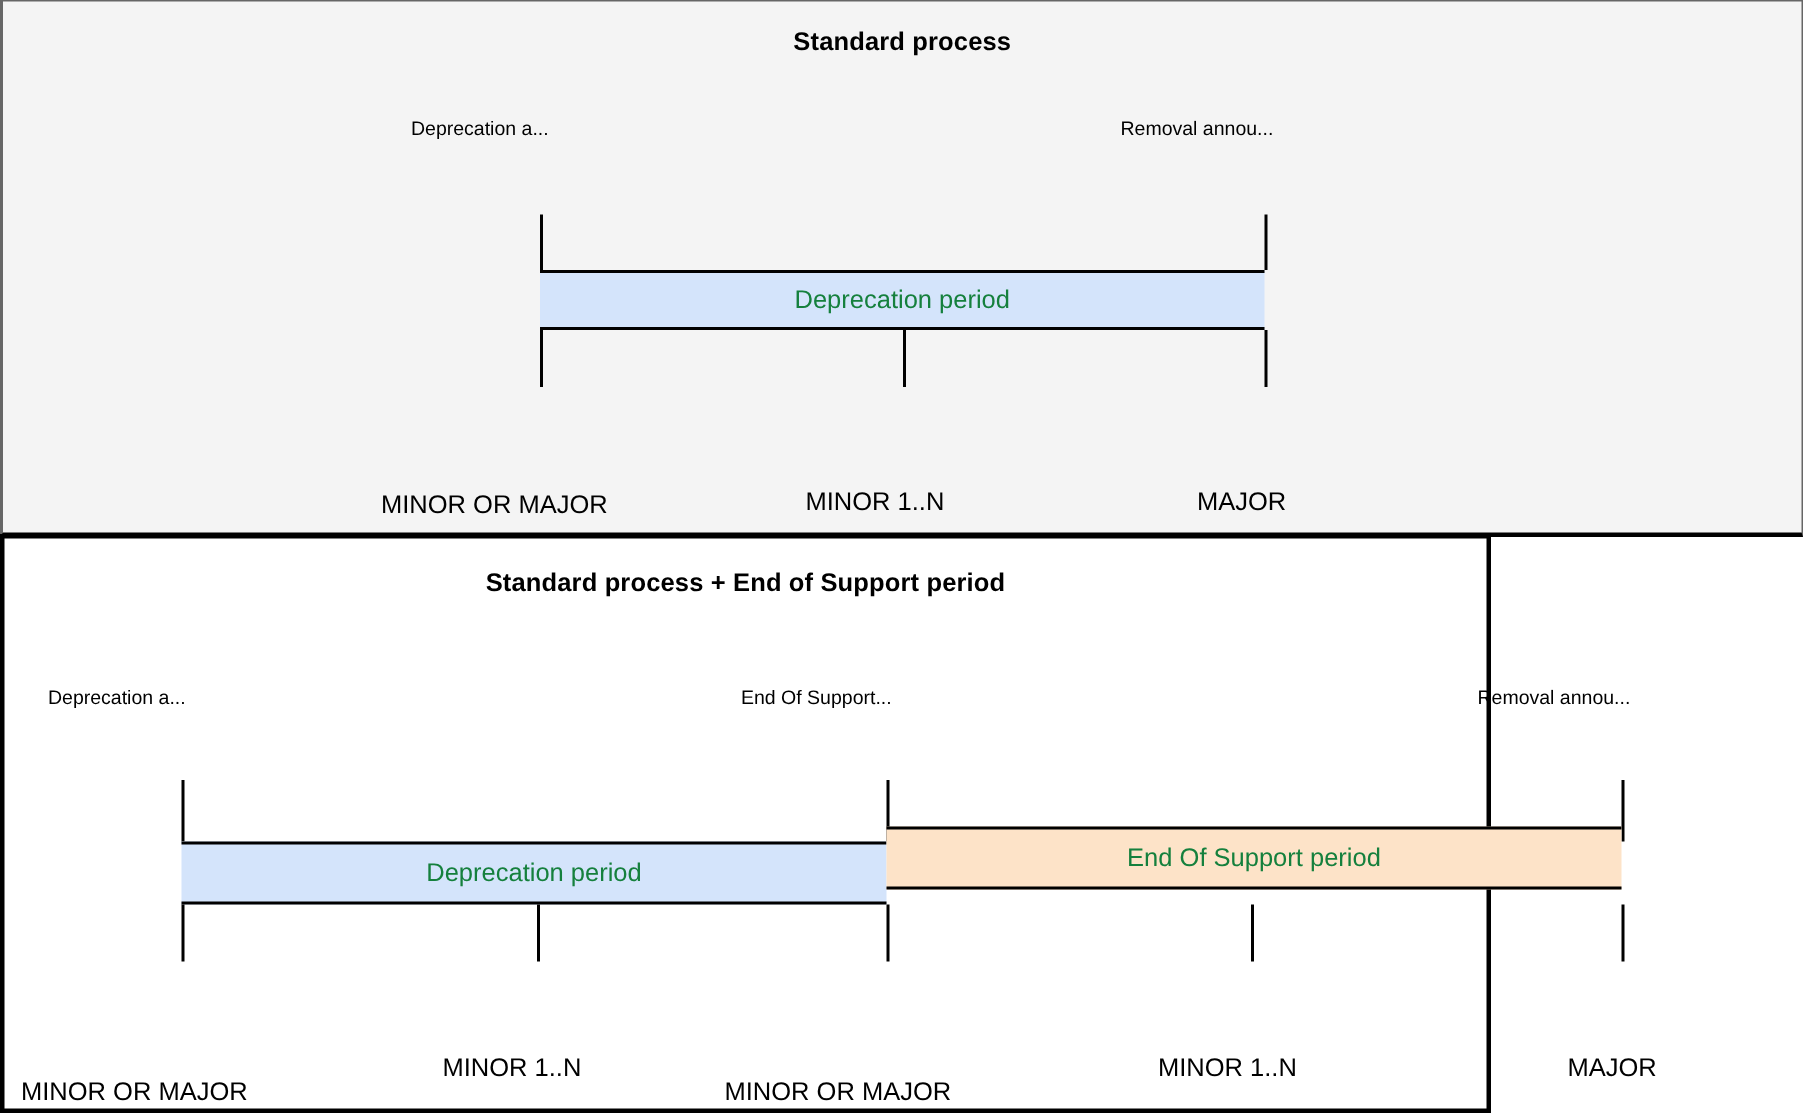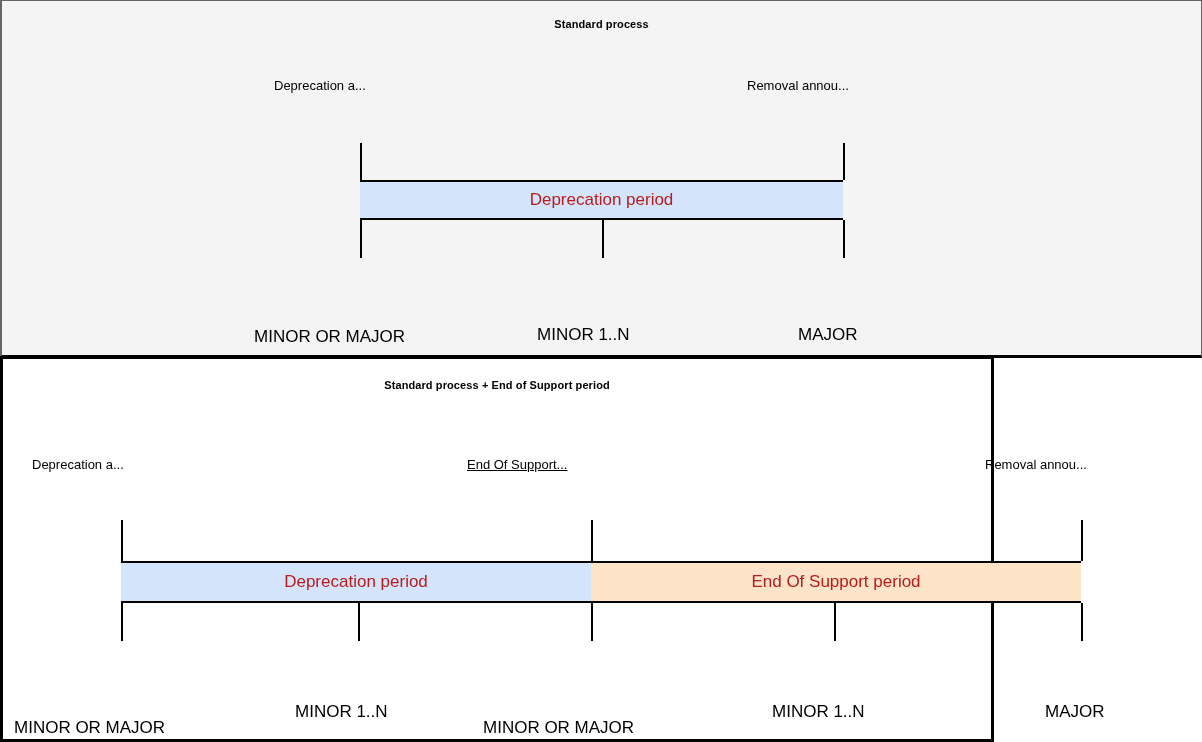--- a/index.html
+++ b/index.html
@@ -45,42 +45,42 @@
     background: #ffffff;
     border: 3px solid #000000;
     border-top: 3px solid #000000;
   }
 
   .panel-title {
     position: absolute;
     left: 0;
     width: 100%;
     text-align: center;
-    font-size: 11px;
+    font-size: 17px;
     font-weight: bold;
     color: #000000;
     letter-spacing: 0.1px;
   }
 
   
   .tick {
     position: absolute;
     width: 2px;
     background: #000000;
   }
   .bar {
     position: absolute;
     box-sizing: border-box;
     border-top: 2px solid #000000;
     border-bottom: 2px solid #000000;
     display: flex;
     align-items: center;
     justify-content: center;
     font-size: 17px;
-    color: #b91c1c;
+    color: #15803d;
     white-space: nowrap;
   }
   .bar-blue { background: #d4e4fb; }
   .bar-orange { background: #fde3c8; }
 
   .event-label {
     position: absolute;
     font-size: 13px;
     color: #000000;
     white-space: nowrap;
@@ -117,31 +117,31 @@
 
     <div class="axis-label" style="left:252px; top:278px;">MINOR OR MAJOR</div>
     <div class="axis-label" style="left:535px; top:276px;">MINOR 1..N</div>
     <div class="axis-label" style="left:796px; top:276px;">MAJOR</div>
   </div>
 
   <div class="panel" id="panel-eos">
     <div class="panel-title" style="top:20px;">Standard process + End of Support period</div>
 
     <div class="event-label" style="left:29px; top:98px;">Deprecation a...</div>
-    <div class="event-label" style="left:464px; top:98px;text-decoration:underline;">End Of Support...</div>
+    <div class="event-label" style="left:491px; top:98px;">End Of Support...</div>
     <div class="event-label" style="left:982px; top:98px;">Removal annou...</div>
 
     <div class="tick" style="left:118px; top:161px; height:41px;"></div>
     <div class="tick" style="left:588px; top:161px; height:41px;"></div>
     <div class="tick" style="left:1078px; top:161px; height:41px;"></div>
 
     <div class="bar bar-blue" style="left:118px; top:202px; width:470px; height:42px;">
       <span>Deprecation period</span>
     </div>
-    <div class="bar bar-orange" style="left:588px; top:202px; width:490px; height:42px;">
+    <div class="bar bar-orange" style="left:588px; top:192px; width:490px; height:42px;">
       <span>End Of Support period</span>
     </div>
 
     <div class="tick" style="left:118px; top:244px; height:38px;"></div>
     <div class="tick" style="left:355px; top:244px; height:38px;"></div>
     <div class="tick" style="left:588px; top:244px; height:38px;"></div>
     <div class="tick" style="left:831px; top:244px; height:38px;"></div>
     <div class="tick" style="left:1078px; top:244px; height:38px;"></div>
 
     <div class="axis-label" style="left:11px; top:311px;">MINOR OR MAJOR</div>

